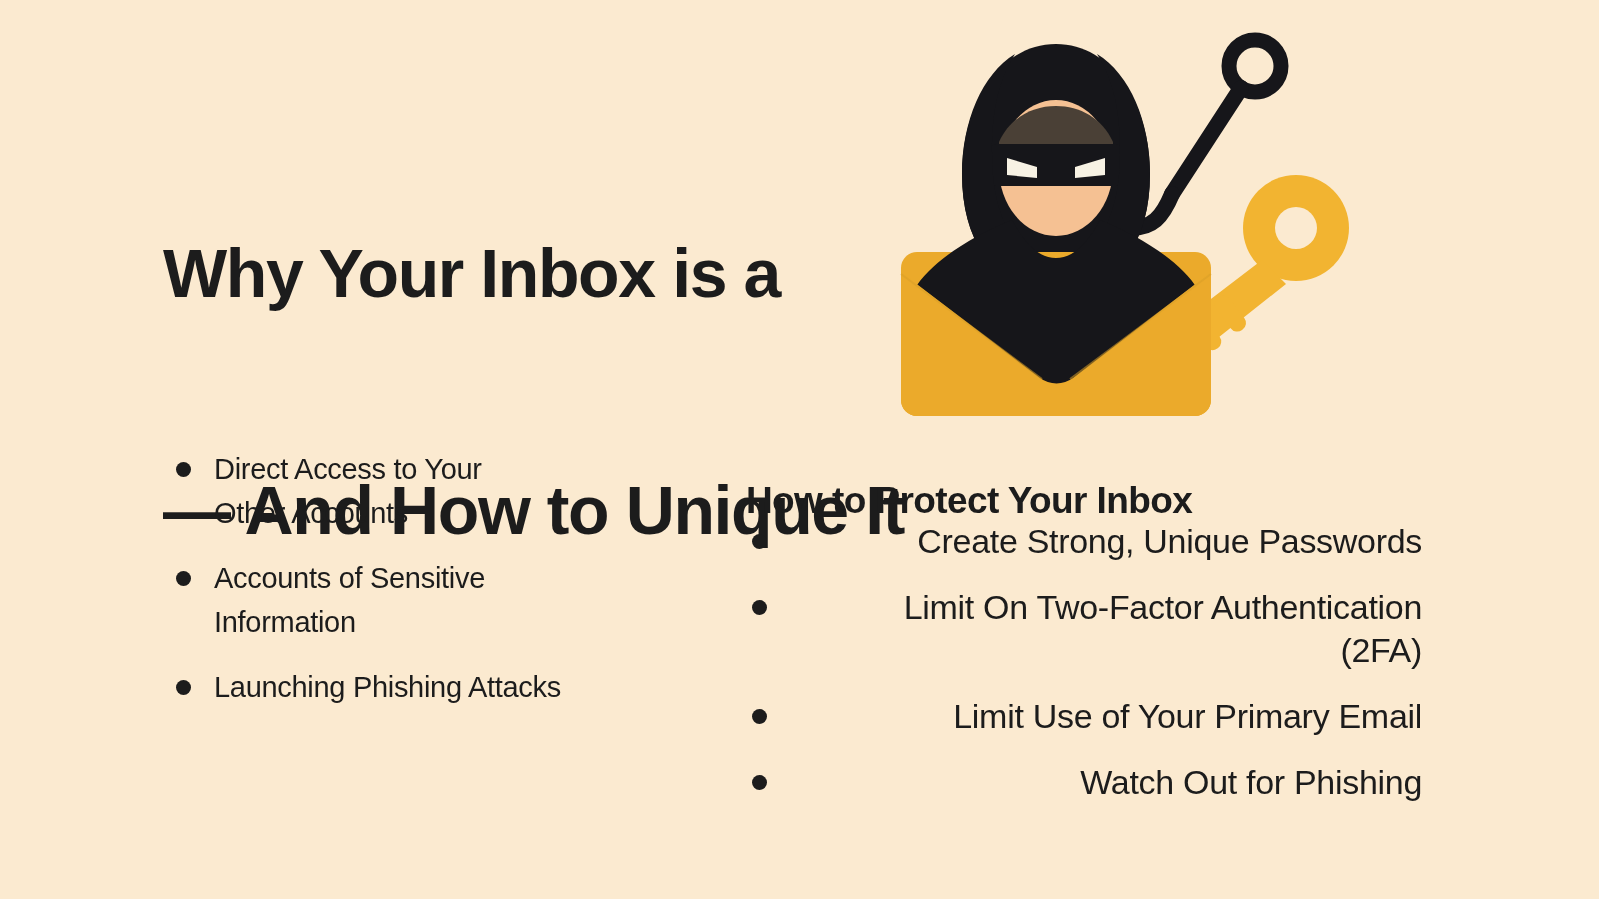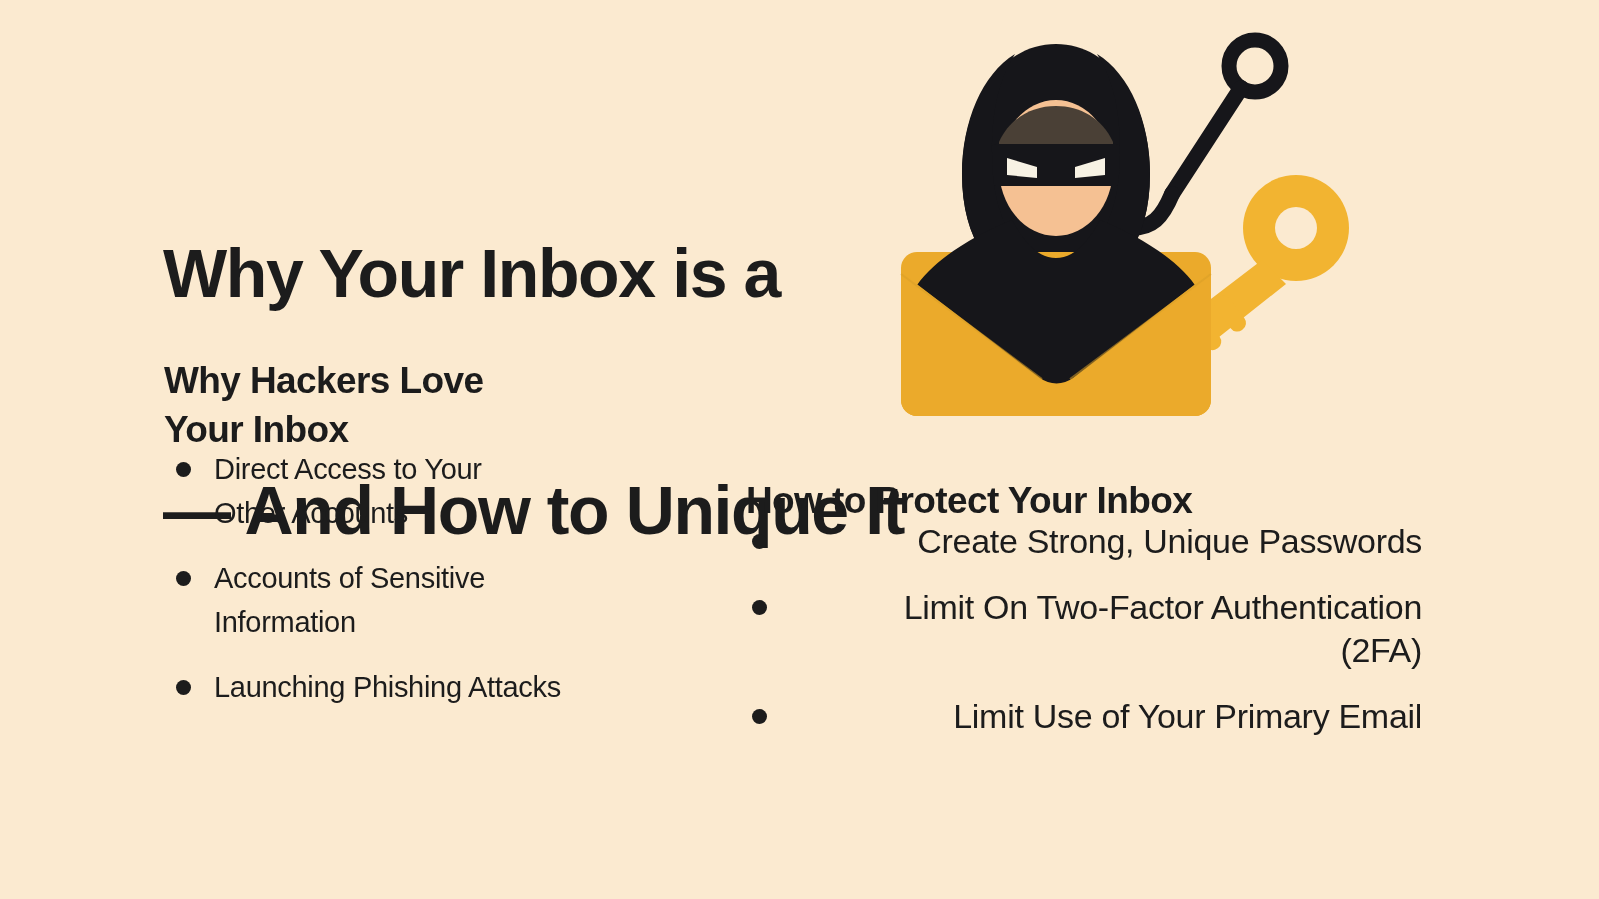--- a/index.html
+++ b/index.html
@@ -157,22 +157,20 @@
       </g>
 
       <g>
         <path d="M1 378 L1 250 L140 356 a28 28 0 0 0 33 0 L311 250 L311 378 a16 16 0 0 1 -16 16 h-278 a16 16 0 0 1 -16 -16 Z" fill="#EBAA2B"></path>
         <path d="M1 252 L142 357" stroke="#D99E28" stroke-width="2" fill="none" opacity="0.55"></path>
         <path d="M311 252 L170 357" stroke="#D99E28" stroke-width="2" fill="none" opacity="0.55"></path>
       </g>
     </svg>
   </div>
 
-  <h2 class="section-heading" id="heading-left">Why Hackers Love
-Your Inbox</h2>
 
   <ul class="bullet-list" id="list-left">
     <li class="bullet-item">
       <span class="bullet-dot"></span>
       <span class="bullet-text">Direct Access to Your
 Other Accounts</span>
     </li>
     <li class="bullet-item">
       <span class="bullet-dot"></span>
       <span class="bullet-text">Accounts of Sensitive
@@ -193,15 +191,19 @@
     </li>
     <li class="bullet-item">
       <span class="bullet-dot"></span>
       <span class="bullet-text">Limit On Two-Factor Authentication
 (2FA)</span>
     </li>
     <li class="bullet-item">
       <span class="bullet-dot"></span>
       <span class="bullet-text">Limit Use of Your Primary Email</span>
     </li>
+    <li class="bullet-item">
+      <span class="bullet-dot"></span>
+      <span class="bullet-text">Watch Out for Phishing</span>
+    </li>
   </ul>
 
 </div>
 
 </body></html>

